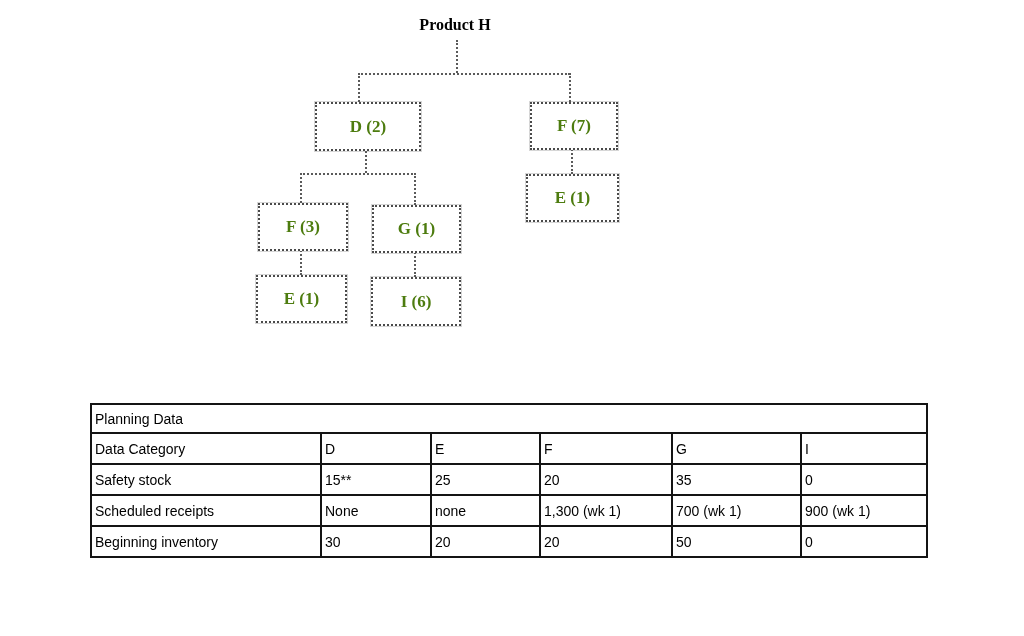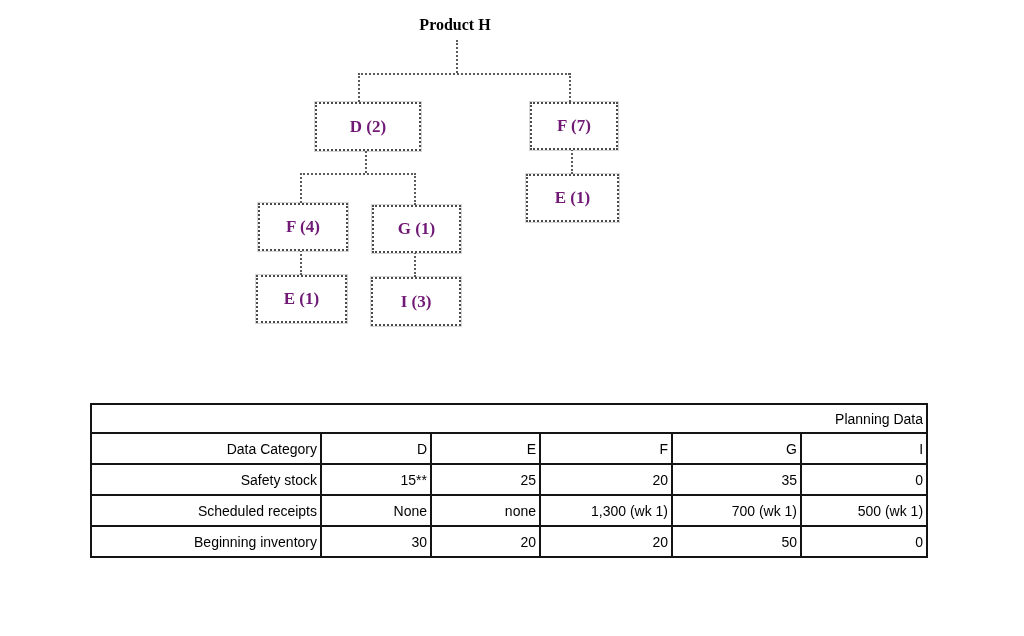--- a/index.html
+++ b/index.html
@@ -13,32 +13,32 @@
     position:absolute; left:403px; top:16px; width:104px;
     text-align:center; font-family:"Liberation Serif", serif;
     font-weight:800; font-size:16px; letter-spacing:0px; color:#000;
   }
   .node {
     position:absolute; background:#fff;
     border:2px dotted #4a4a4a;
     box-shadow:0 0 0 1px rgba(90,90,90,0.25);
     display:flex; align-items:center; justify-content:center;
     font-family:"Liberation Serif", serif; font-weight:bold; font-size:17px;
-    color:#701a75;
+    color:#4d7c0f;
   }
   .vline { position:absolute; width:0; border-left:2px dotted #5a5a5a; }
   .hline { position:absolute; height:0; border-top:2px dotted #5a5a5a; }
   
   .planning-table {
     position:absolute; left:90px; top:403px; width:836px;
     border-collapse:collapse; table-layout:fixed;
     font-size:14px; color:#000; background:#fff;
   }
   .planning-table td {
-    border:2px solid #141414; text-align:right; vertical-align:middle;
+    border:2px solid #141414; text-align:left; vertical-align:middle;
     height:29px; padding:0 3px; overflow:hidden; white-space:nowrap;
   }
   .planning-table td.title-cell { height:27px; }
 </style>
 </head>
 <body>
 
 <div class="canvas">
 
   <div>
@@ -52,24 +52,24 @@
     <div class="hline" style="left:300px; top:173px; width:116px;"></div>
     <div class="vline" style="left:300px; top:173px; height:30px;"></div>
     <div class="vline" style="left:414px; top:173px; height:32px;"></div>
     <div class="vline" style="left:571px; top:146px; height:28px;"></div>
     <div class="vline" style="left:300px; top:247px; height:28px;"></div>
     <div class="vline" style="left:414px; top:249px; height:28px;"></div>
 
     <div class="node" style="left:315px; top:102px; width:102px; height:45px;">D (2)</div>
     <div class="node" style="left:530px; top:102px; width:84px;  height:44px;">F (7)</div>
     <div class="node" style="left:526px; top:174px; width:89px;  height:44px;">E (1)</div>
-    <div class="node" style="left:258px; top:203px; width:86px;  height:44px;">F (4)</div>
+    <div class="node" style="left:258px; top:203px; width:86px;  height:44px;">F (3)</div>
     <div class="node" style="left:372px; top:205px; width:85px;  height:44px;">G (1)</div>
     <div class="node" style="left:256px; top:275px; width:87px;  height:44px;">E (1)</div>
-    <div class="node" style="left:371px; top:277px; width:86px;  height:45px;">I (3)</div>
+    <div class="node" style="left:371px; top:277px; width:86px;  height:45px;">I (6)</div>
   </div>
 
   <table class="planning-table">
     <colgroup>
       <col style="width:230px">
         <col style="width:110px">
         <col style="width:109px">
       <col style="width:132px">
         <col style="width:129px">
         <col style="width:126px">
@@ -93,21 +93,21 @@
       <td>20</td>
       <td>35</td>
       <td>0</td>
     </tr>
     <tr>
       <td>Scheduled receipts</td>
       <td>None</td>
       <td>none</td>
       <td>1,300 (wk 1)</td>
       <td>700 (wk 1)</td>
-      <td>500 (wk 1)</td>
+      <td>900 (wk 1)</td>
     </tr>
     <tr>
       <td>Beginning inventory</td>
       <td>30</td>
       <td>20</td>
       <td>20</td>
       <td>50</td>
       <td>0</td>
     </tr>
   </tbody>

